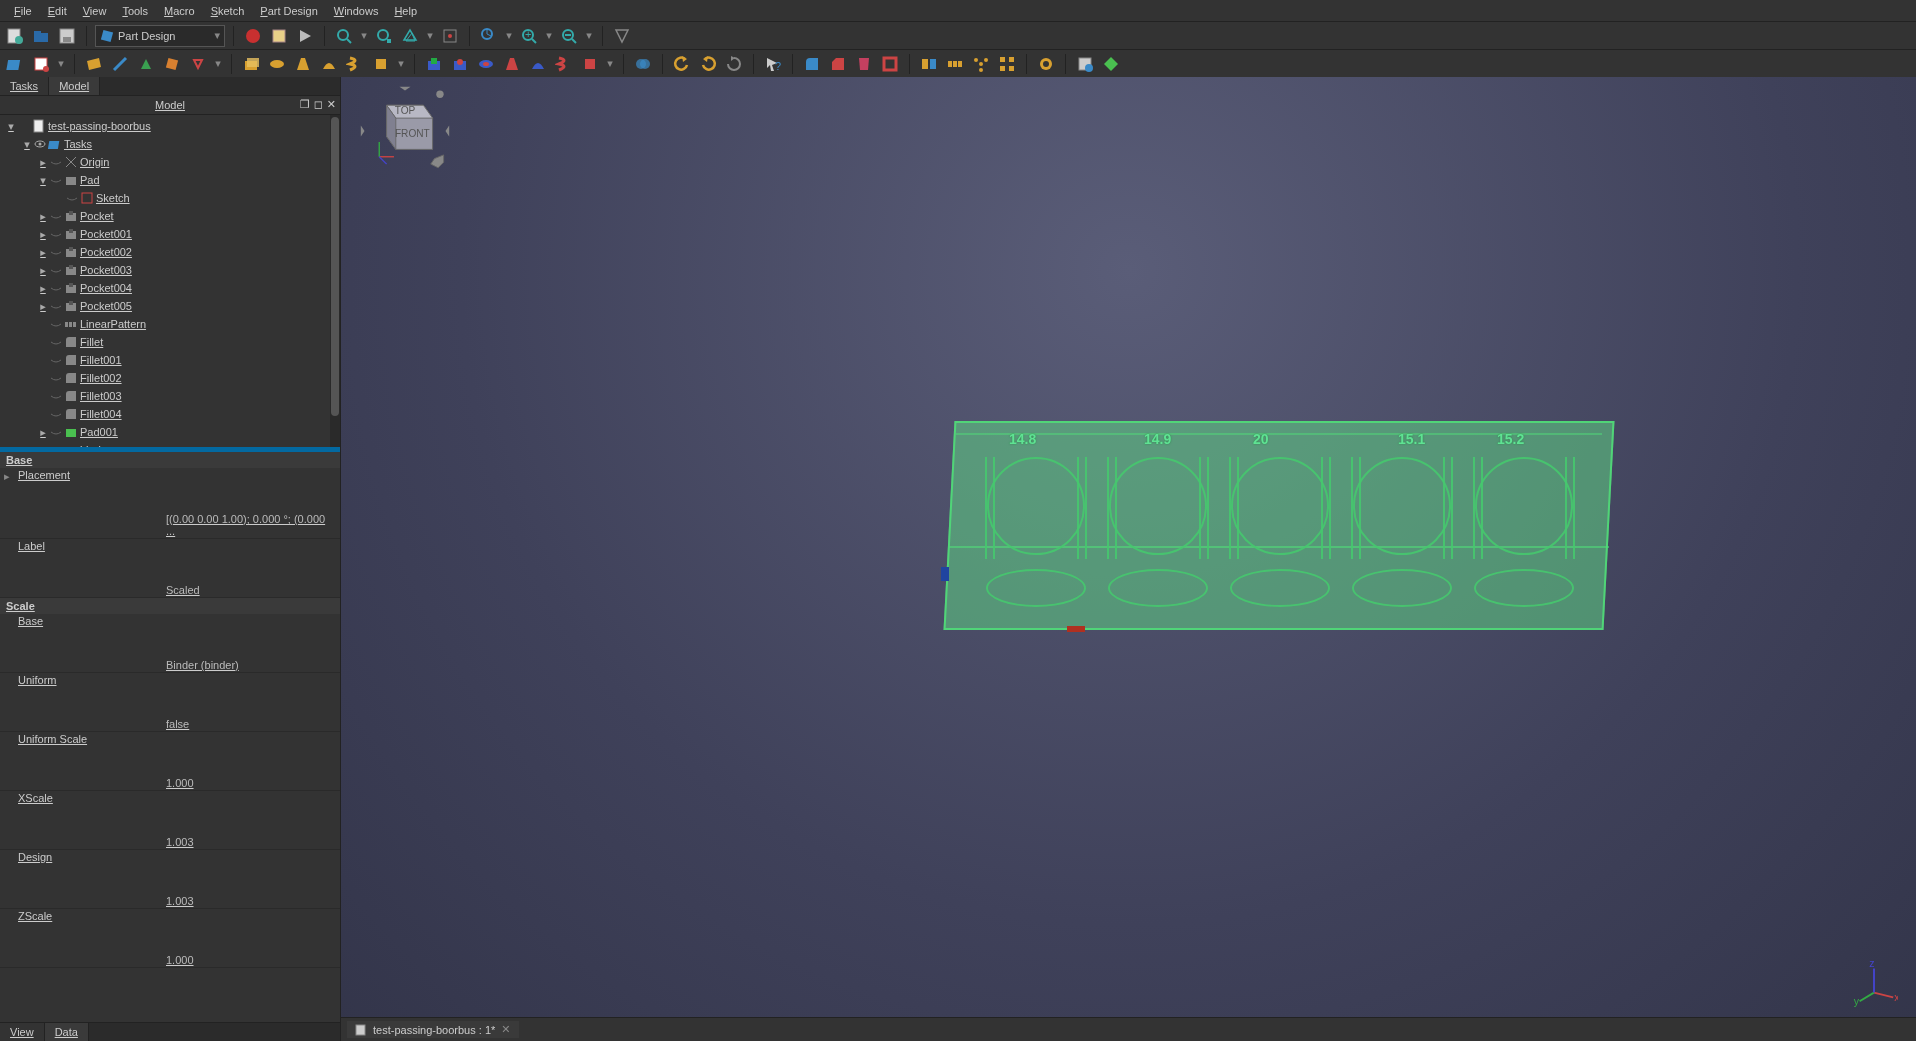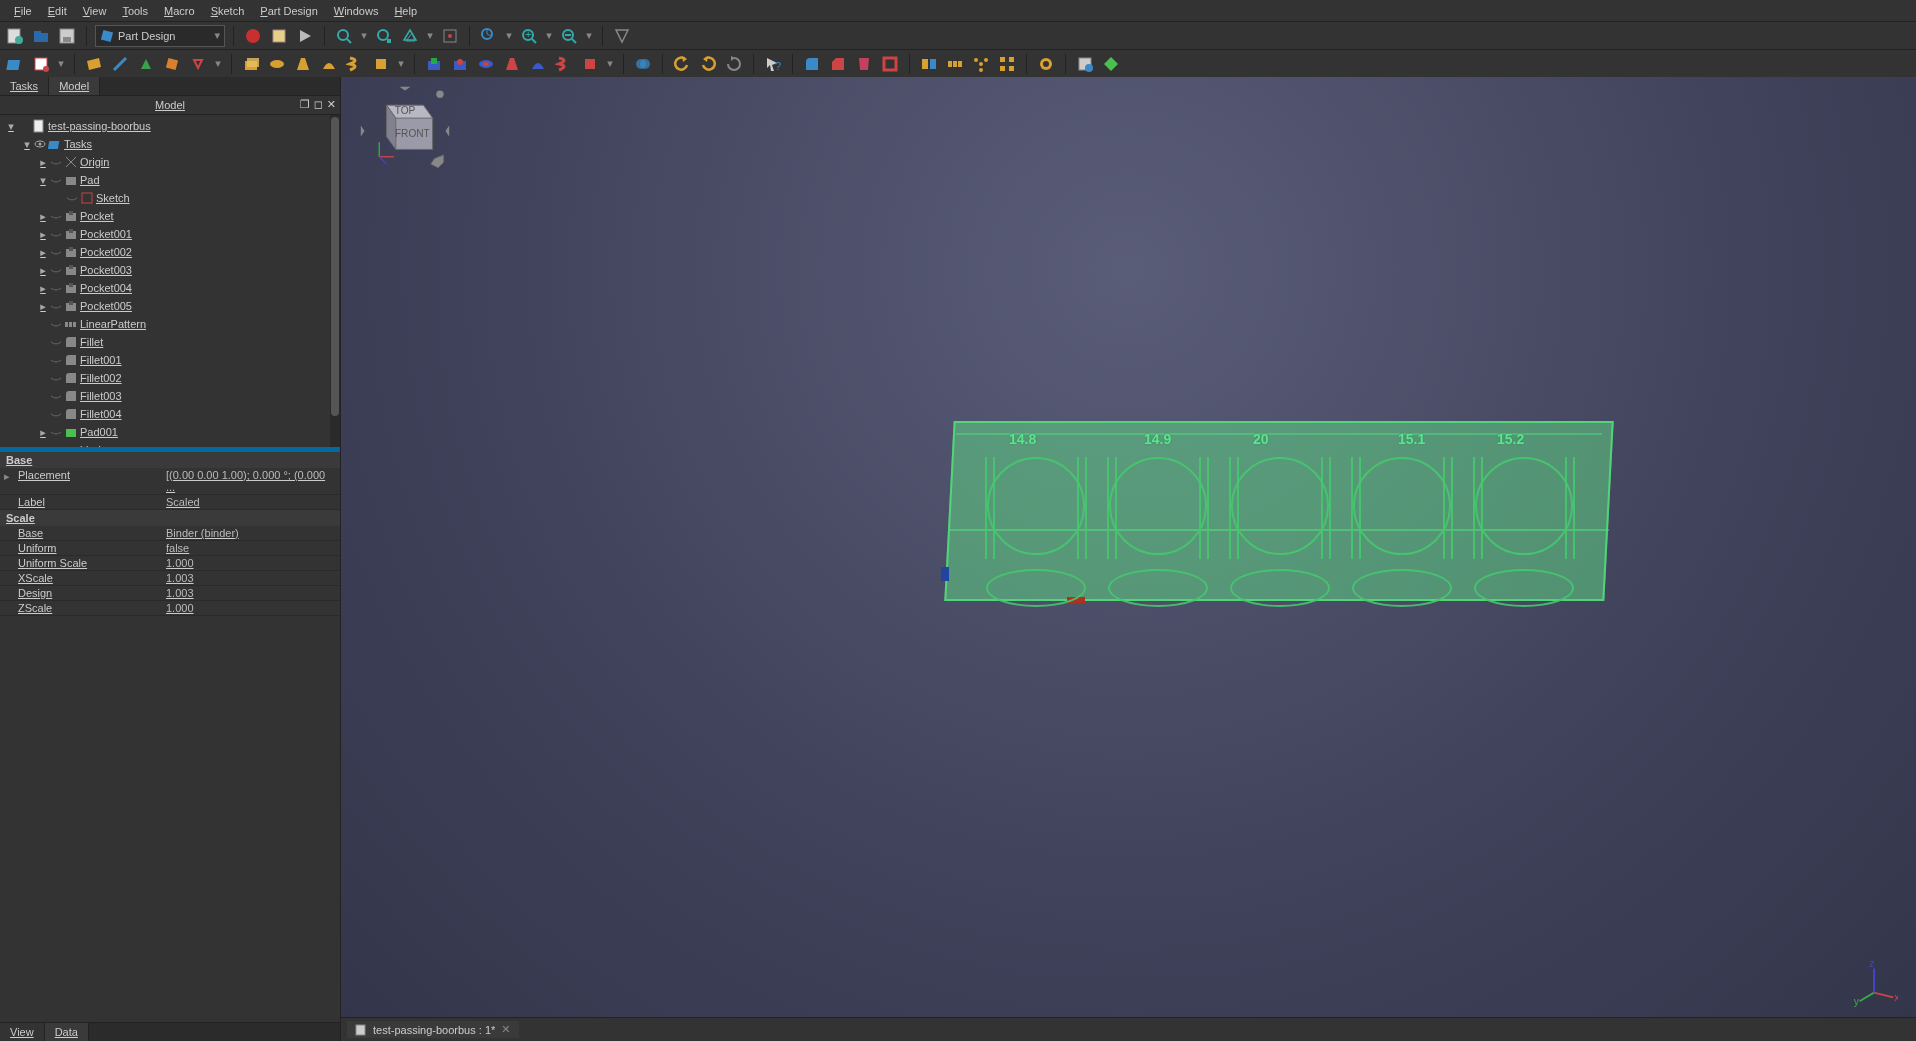--- a/index.html
+++ b/index.html
@@ -27,29 +27,29 @@
 .tree-row .exp{ width:10px; text-align:center; color:#aaa;}
 .tree-row .eye{ width:12px; height:12px; display:inline-flex; align-items:center; justify-content:center;}
 .tree-row .icon{ width:14px; height:14px; display:inline-flex; align-items:center; justify-content:center;}
 .tree-scrollbar{position:absolute; right:0; top:0; width:10px; height:100%; background:#2a2a2a;}
 .tree-scrollbar .thumb{position:absolute; left:1px; right:1px; top:2px; height:90%; background:#555; border-radius:4px;}
 .prop-area{ flex:1; overflow:auto; border-top:5px solid #0369a1;}
 .prop-group{ background:#3a3a3a; font-weight:bold; padding:2px 6px;}
 .prop-row{ display:flex; border-bottom:1px solid #2a2a2a;}
 .prop-row .k{ width:160px; padding:1px 6px 1px 18px; position:relative;}
 .prop-row .k .exp{position:absolute; left:4px; top:2px; color:#888;}
-.prop-row .v{ flex:1; padding:1px 6px; color:#bbb;}
+.prop-row .v{ flex:1; padding:1px 6px; color:#bbb;margin-top:44px;}
 .bottom-tabs{ display:flex; background:#2b2b2b; border-top:1px solid #222;}
 .viewport{ flex:1; position:relative; background: radial-gradient(ellipse at 50% 20%, #5a5d78 0%, #3f415a 60%, #33354a 100%);}
 .navcube{ position:absolute; left:18px; top:8px; width:92px; height:92px;}
 .doc-tabs{ position:absolute; left:0; right:0; bottom:0; height:24px; background:#333; display:flex; align-items:center; padding:0 6px; gap:8px; border-top:1px solid #222;}
 .doc-tab{ display:flex; align-items:center; gap:6px; background:#3a3a3a; padding:2px 8px;}
 .doc-tab .close{ color:#888; }
 .axis-widget{position:absolute; right:18px; bottom:34px; width:48px; height:48px;}
-.model3d{ position:absolute; left:608px; top:344px; width:660px; height:180px; }
+.model3d{ position:absolute; left:608px; top:344px; width:660px; height:209px; }
 .model3d .box{ position:absolute; left:0; top:0; width:100%; height:100%; transform: skewX(-3deg); background: rgba(100,240,140,0.45); border:2px solid rgba(80,220,120,0.9);}
 .model3d .midline{ position:absolute; left:0; right:0; top:60%; height:2px; background:rgba(80,220,120,0.6);}
 .model3d .topline{ position:absolute; left:1%; right:1%; top:12px; height:2px; background:rgba(80,220,120,0.5);}
 .model3d .hole{ position:absolute; top:36px; width:98px; height:98px; border:2px solid rgba(70,200,110,0.9); border-radius:50%; }
 .model3d .hole2{ position:absolute; top:148px; width:100px; height:38px; border:2px solid rgba(70,200,110,0.9); border-radius:50%; }
 .model3d .rib{ position:absolute; top:36px; width:10px; height:102px; border-left:2px solid rgba(70,200,110,0.9); border-right:2px solid rgba(70,200,110,0.9);}
 .model3d .lbl{ position:absolute; top:10px; font-weight:bold; color:#5fe293; font-size:14px; text-shadow:0 0 2px #2a8a4a;}
 .model3d .redmark{ position:absolute; left:118px; bottom:-2px; width:18px; height:6px; background:#b03020;}
 .model3d .bluemark{ position:absolute; left:-8px; top:146px; width:8px; height:14px; background:#2044a0;}
 </style>

